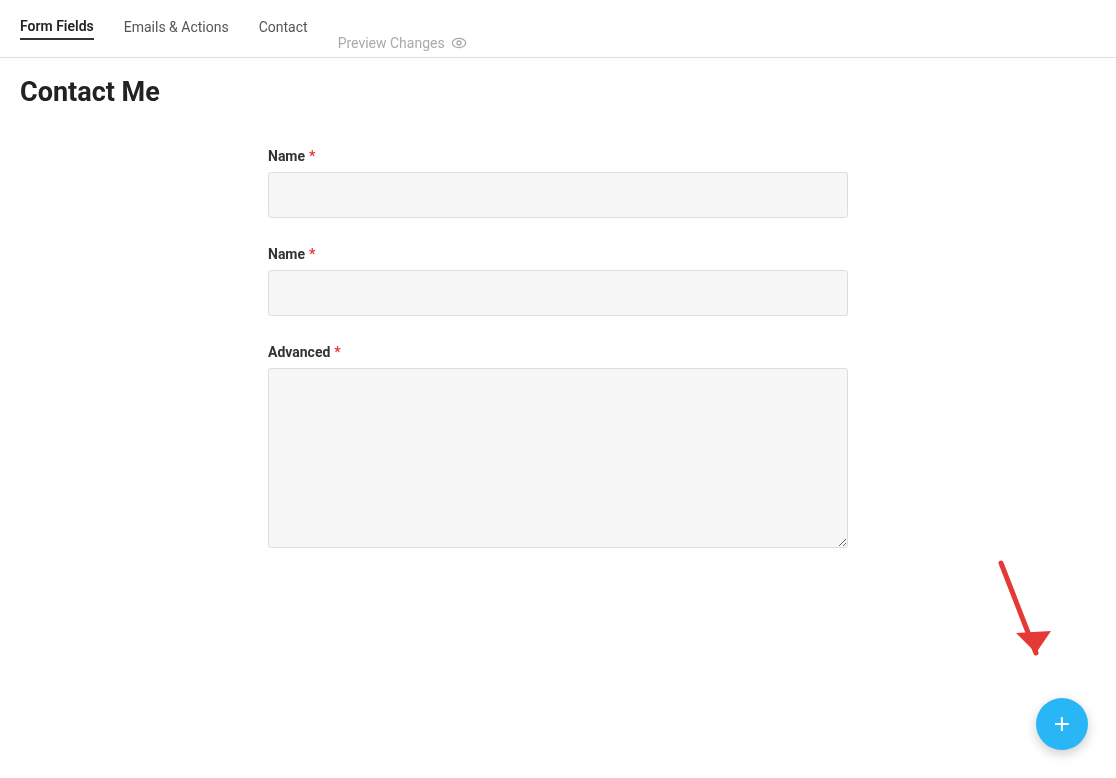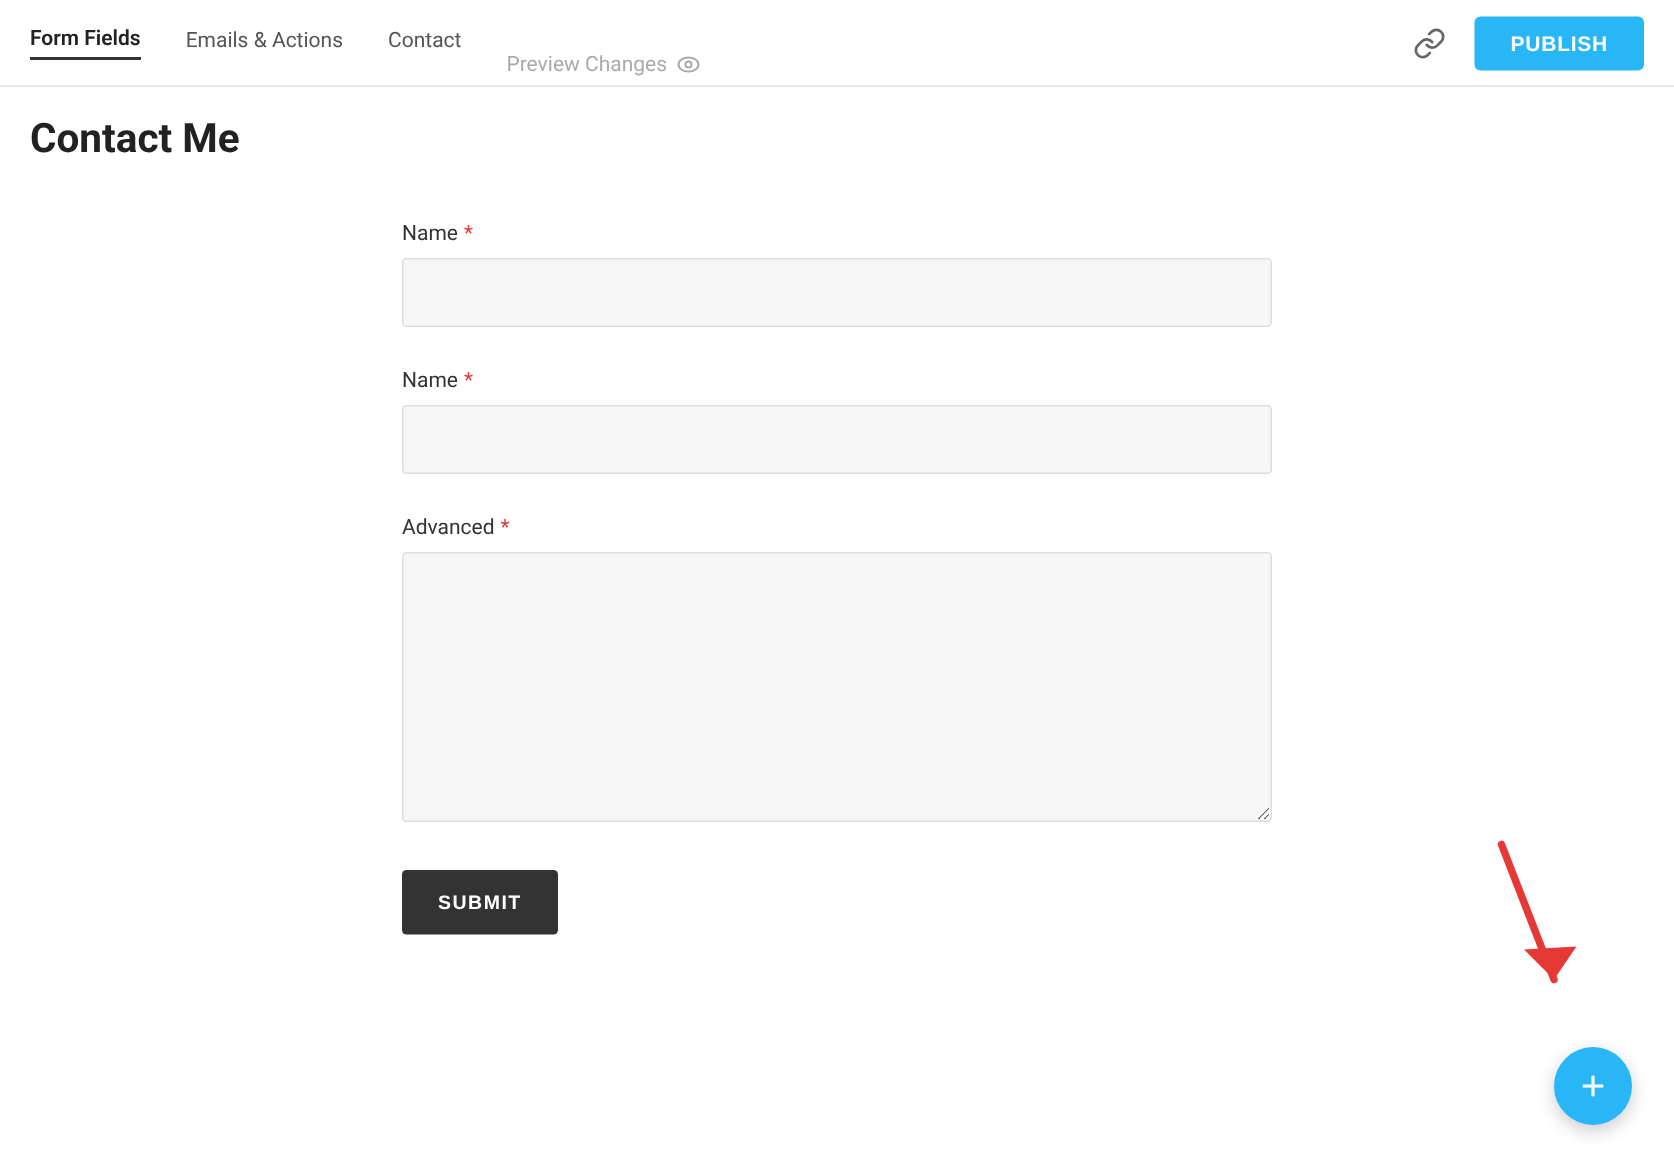--- a/index.html
+++ b/index.html
@@ -118,21 +118,21 @@
     .form-inner {
       width: 580px;
     }
 
     .form-field {
       margin-bottom: 28px;
     }
 
     .field-label {
       font-size: 14px;
-      font-weight: 400;
+      font-weight: 700;
       color: #333;
       margin-bottom: 8px;
       display: flex;
       align-items: center;
       gap: 4px;
     }
 
     .required-star {
       color: #e53935;
       font-size: 14px;
@@ -219,29 +219,20 @@
     <a class="nav-tab">Emails &amp; Actions</a>
     <a class="nav-tab">Contact</a>
     <a class="nav-tab preview">
       <span>Preview Changes</span>
       <svg class="eye-icon" viewBox="0 0 24 24" fill="none" stroke="currentColor" stroke-width="2">
         <ellipse cx="12" cy="12" rx="10" ry="7"></ellipse>
         <circle cx="12" cy="12" r="3"></circle>
       </svg>
     </a>
   </nav>
-  <div class="top-bar-actions">
-    <button class="link-icon-btn">
-      <svg width="22" height="22" viewBox="0 0 24 24" fill="none" stroke="#666" stroke-width="2" stroke-linecap="round" stroke-linejoin="round">
-        <path d="M10 13a5 5 0 007.54.54l3-3a5 5 0 00-7.07-7.07l-1.72 1.71"></path>
-        <path d="M14 11a5 5 0 00-7.54-.54l-3 3a5 5 0 007.07 7.07l1.71-1.71"></path>
-      </svg>
-    </button>
-    <button class="publish-btn">PUBLISH</button>
-  </div>
 </div>
 
 <div class="page-title-bar">
   <h1 class="page-title">Contact Me</h1>
 </div>
 
 <div class="form-container">
   <div class="form-inner">
 
     
@@ -265,21 +256,20 @@
     
     <div class="form-field">
       <label class="field-label">
         <span>Advanced</span>
         <span class="required-star">*</span>
       </label>
       <textarea class="field-textarea" style=""></textarea>
     </div>
 
     
-    <button class="submit-btn">SUBMIT</button>
 
   </div>
 </div>
 
 <svg class="arrow-annotation" viewBox="0 0 80 130" xmlns="http://www.w3.org/2000/svg" style="position:absolute; right:55px; bottom:95px; width:80px; height:130px;">
   <line x1="20" y1="10" x2="55" y2="100" stroke="#e53935" stroke-width="5" stroke-linecap="round"></line>
 
   <polygon points="55,100 35,80 70,78" fill="#e53935"></polygon>
 </svg>
 

